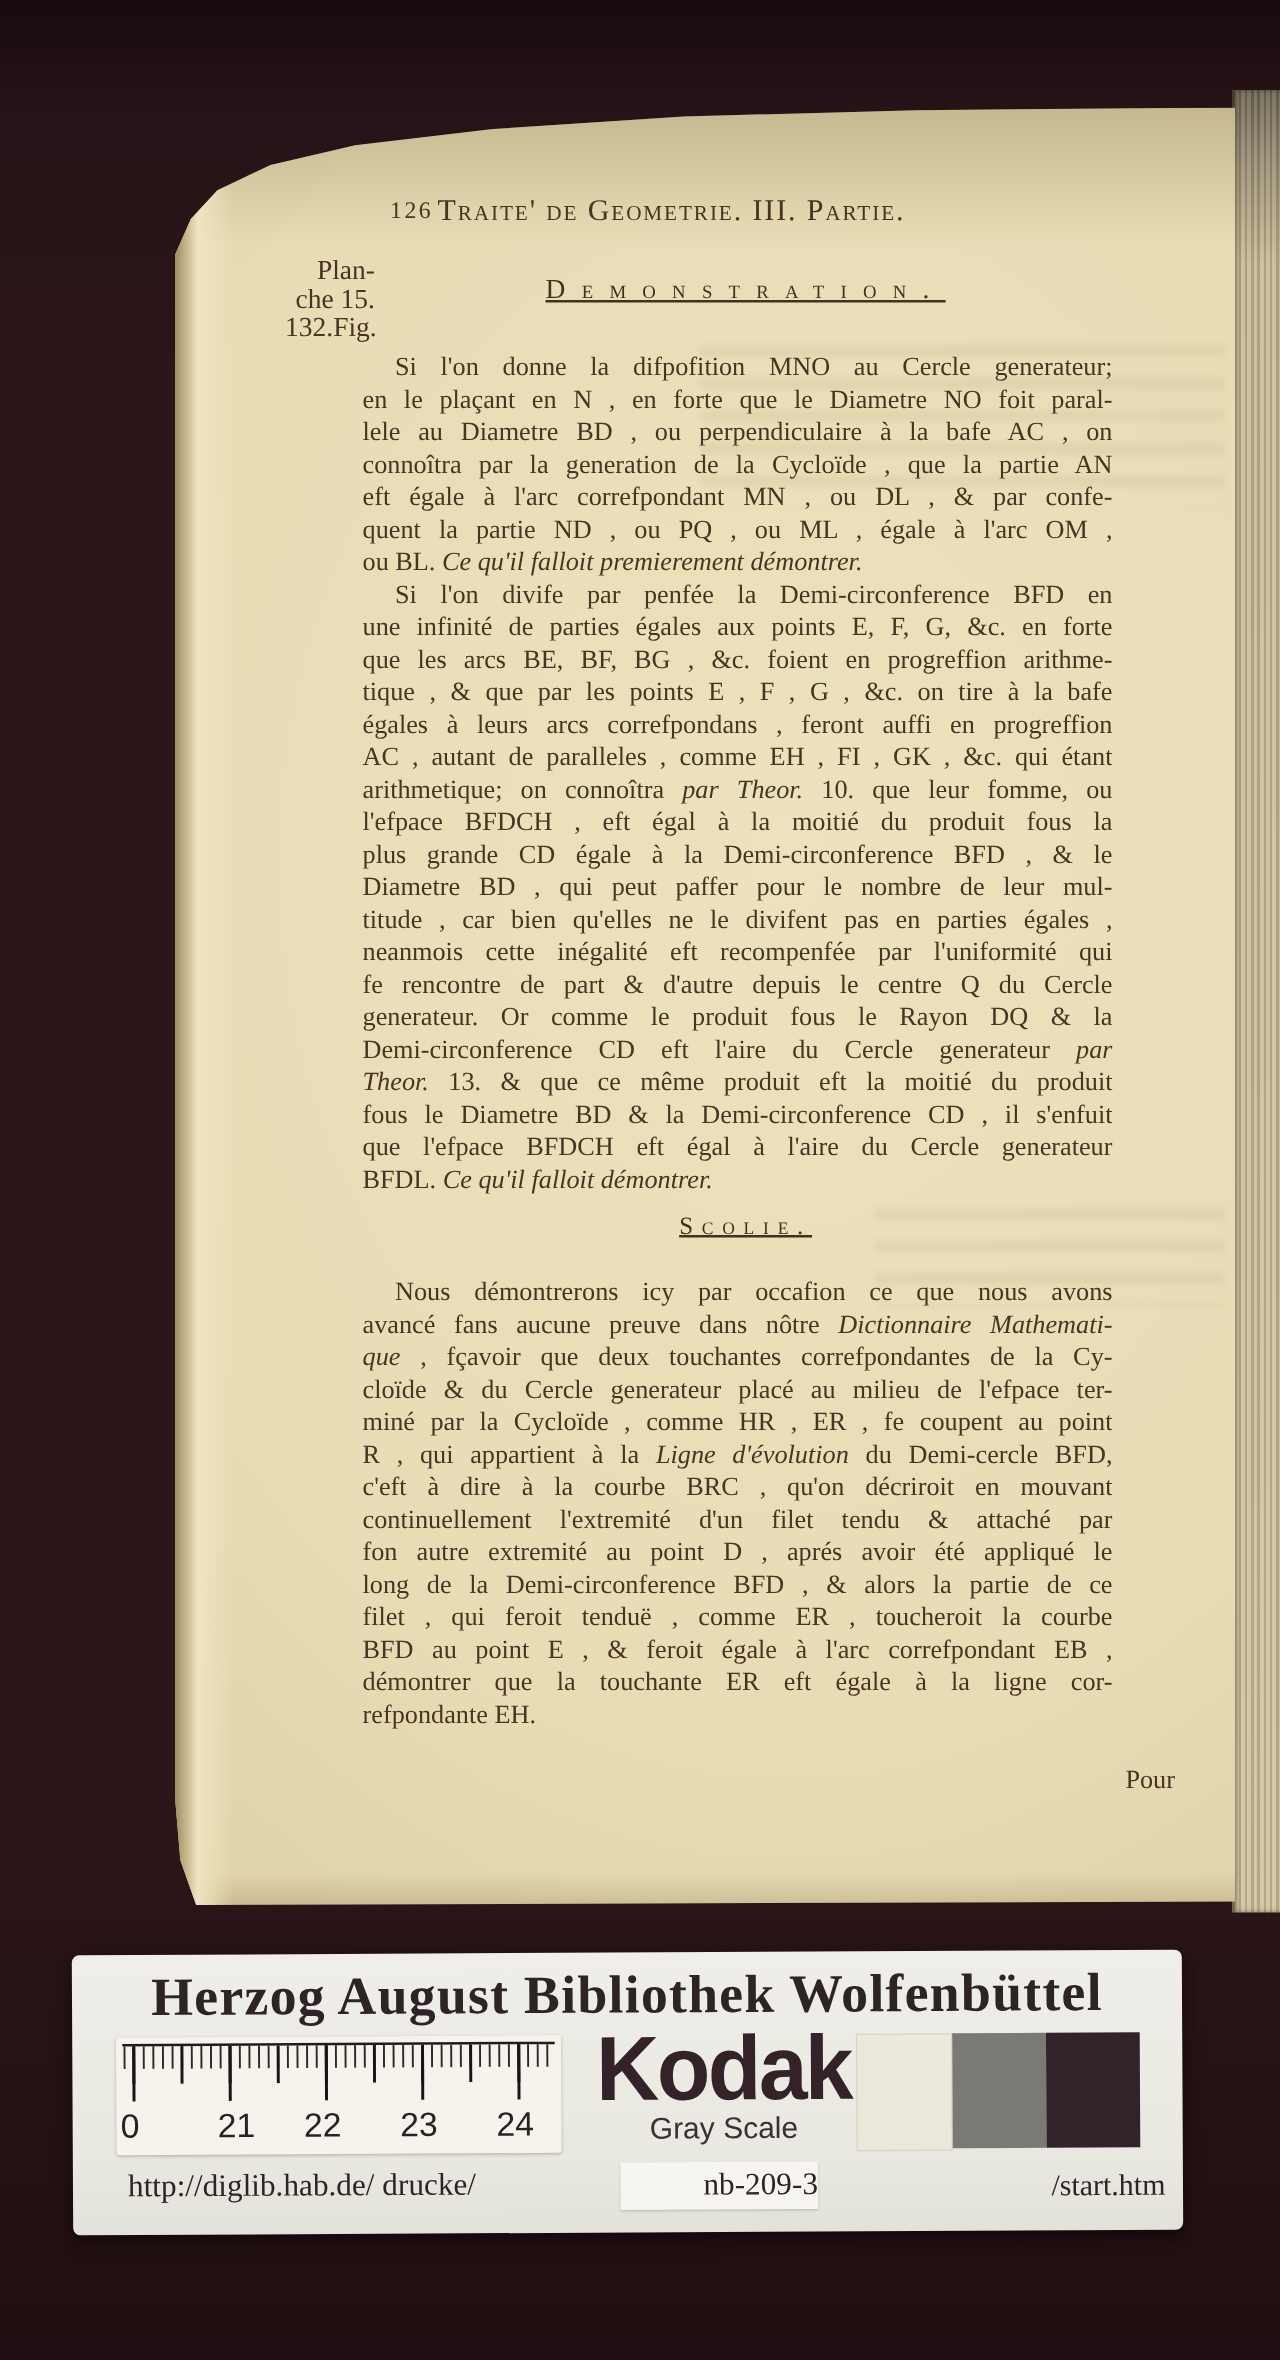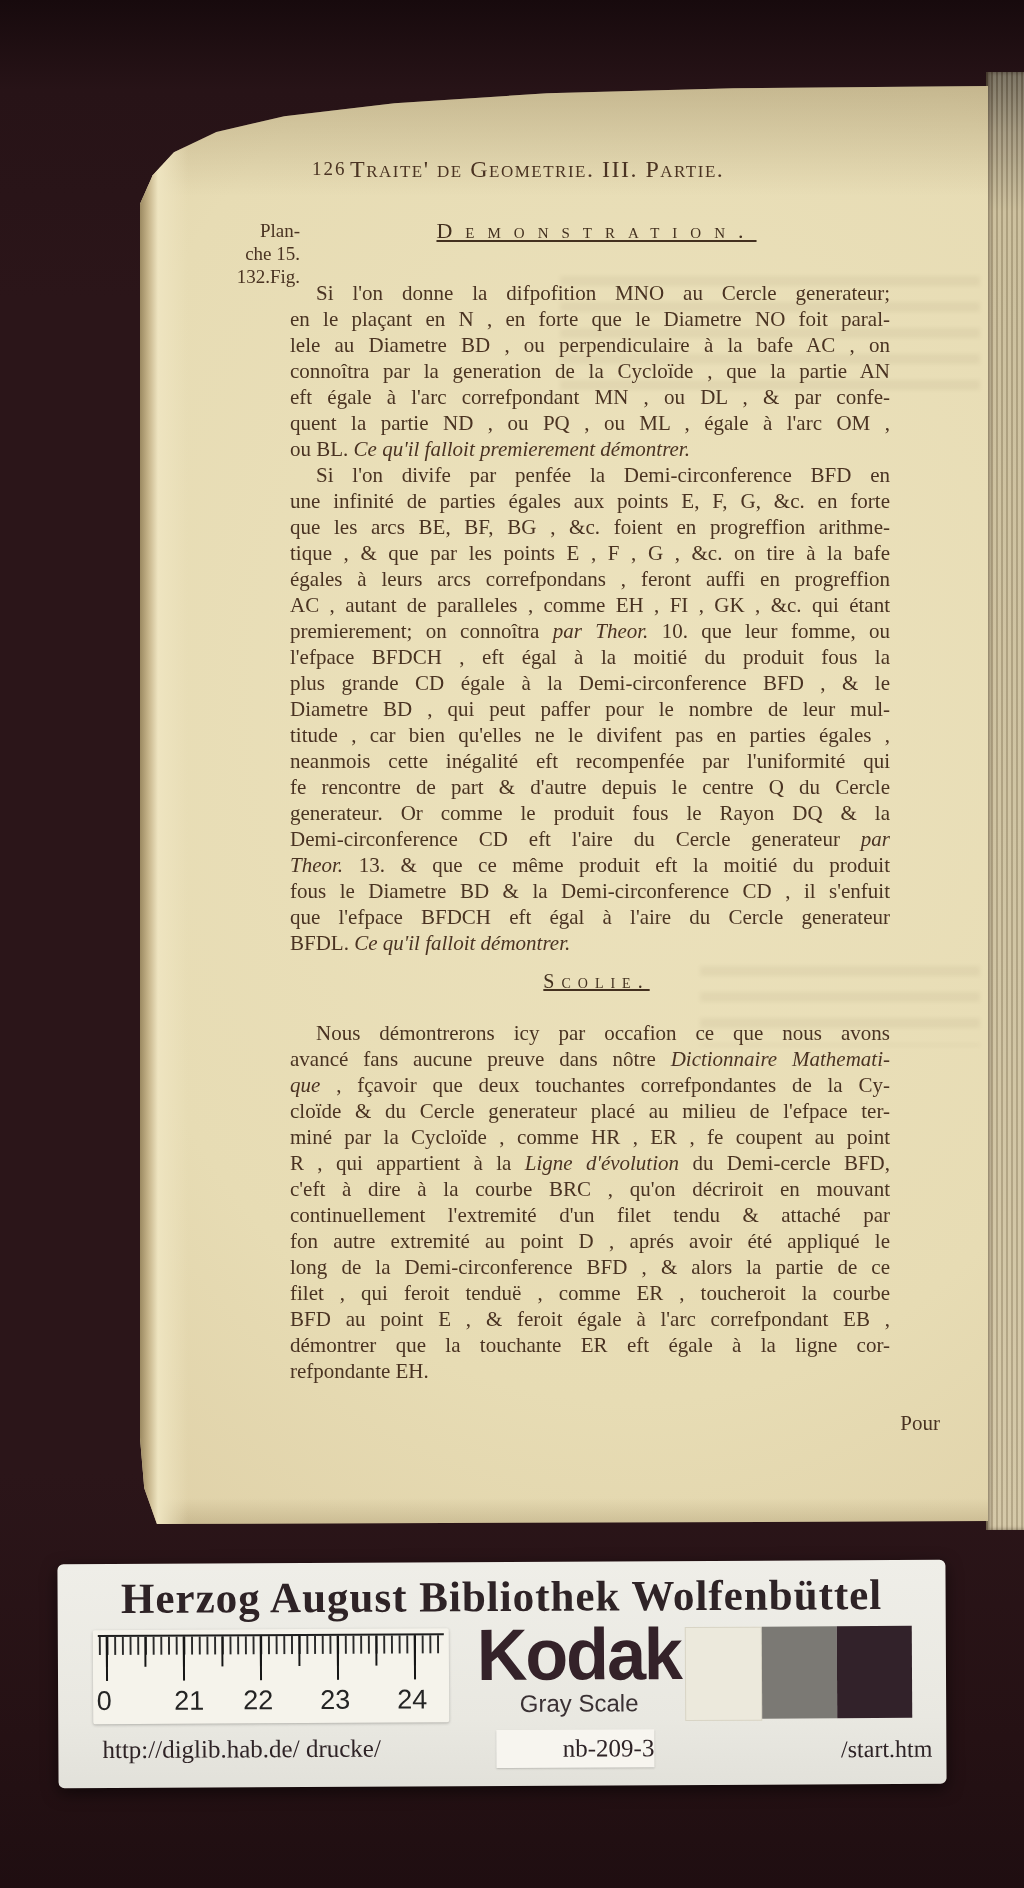--- a/index.html
+++ b/index.html
@@ -16,22 +16,22 @@
     background:linear-gradient(90deg,#9c8a62 0,#c4b288 8px,#eee4c0 18px,rgba(238,228,192,0) 48px),
                linear-gradient(180deg,rgba(120,98,58,.30) 0,rgba(120,98,58,0) 110px),
                linear-gradient(0deg,rgba(120,98,58,.22) 0,rgba(120,98,58,0) 26px);}
   .ghost{position:absolute;pointer-events:none;opacity:.055;filter:blur(2px);
     background:repeating-linear-gradient(180deg,#5a4326 0 10px,transparent 10px 26px);}
   
   .header-row{position:absolute;left:150px;top:70px;width:600px;height:30px;}
   .pagenum{position:absolute;left:22px;top:2px;font-size:19px;letter-spacing:2px;}
   .runtitle{position:absolute;left:60px;right:0;font-variant:small-caps;
     font-size:24px;letter-spacing:1.5px;}
-  .margin-note{position:absolute;left:88px;top:133px;width:72px;text-align:right;
-    font-size:19px;line-height:23px;}
+  .margin-note{position:absolute;left:88px;top:118px;width:72px;text-align:right;
+    font-size:22px;line-height:23px;}
   
   .textcol{position:absolute;left:150px;top:132px;width:600px;}
   .heading{font-size:22px;letter-spacing:13px;text-align:center;text-indent:13px;
     font-variant:small-caps;margin-bottom:34px;height:28px;color:#43301f;text-decoration:underline;}
   .heading.scolie{font-size:20px;letter-spacing:7px;margin-top:14px;margin-bottom:24px;height:26px;}
   .para{font-size:21px;line-height:26px;}
   .line{height:26px;overflow:hidden;text-align:justify;text-align-last:justify;}
   .line.first{text-indent:26px;}
   .line.last{text-align-last:left;}
   .it{font-style:italic;}
@@ -110,21 +110,21 @@
           <div class="line"><span>quent la partie ND , ou PQ , ou ML , égale à l'arc OM ,</span></div>
           <div class="line last"><span>ou BL. </span><span class="it">Ce qu'il falloit premierement démontrer.</span></div>
         </div>
       <div class="para">
           <div class="line first"><span>Si l'on divife par penfée la Demi-circonference BFD en</span></div>
           <div class="line"><span>une infinité de parties égales aux points E, F, G, &amp;c. en forte</span></div>
           <div class="line"><span>que les arcs BE, BF, BG , &amp;c. foient en progreffion arithme-</span></div>
           <div class="line"><span>tique , &amp; que par les points E , F , G , &amp;c. on tire à la bafe</span></div>
           <div class="line"><span>égales à leurs arcs correfpondans , feront auffi en progreffion</span></div>
           <div class="line"><span>AC , autant de paralleles , comme EH , FI , GK , &amp;c. qui étant</span></div>
-          <div class="line"><span>premierement; on connoîtra </span><span class="it">par Theor.</span><span> 10. que leur fomme, ou</span></div>
+          <div class="line"><span>arithmetique; on connoîtra </span><span class="it">par Theor.</span><span> 10. que leur fomme, ou</span></div>
           <div class="line"><span>l'efpace BFDCH , eft égal à la moitié du produit fous la</span></div>
           <div class="line"><span>plus grande CD égale à la Demi-circonference BFD , &amp; le</span></div>
           <div class="line"><span>Diametre BD , qui peut paffer pour le nombre de leur mul-</span></div>
           <div class="line"><span>titude , car bien qu'elles ne le divifent pas en parties égales ,</span></div>
           <div class="line"><span>neanmois cette inégalité eft recompenfée par l'uniformité qui</span></div>
           <div class="line"><span>fe rencontre de part &amp; d'autre depuis le centre Q du Cercle</span></div>
           <div class="line"><span>generateur.  Or comme le produit fous le Rayon DQ &amp; la</span></div>
           <div class="line"><span>Demi-circonference CD eft l'aire du Cercle generateur </span><span class="it">par</span></div>
           <div class="line"><span class="it">Theor.</span><span> 13. &amp; que ce même produit eft la moitié du produit</span></div>
           <div class="line"><span>fous le Diametre BD &amp; la Demi-circonference CD , il s'enfuit</span></div>

